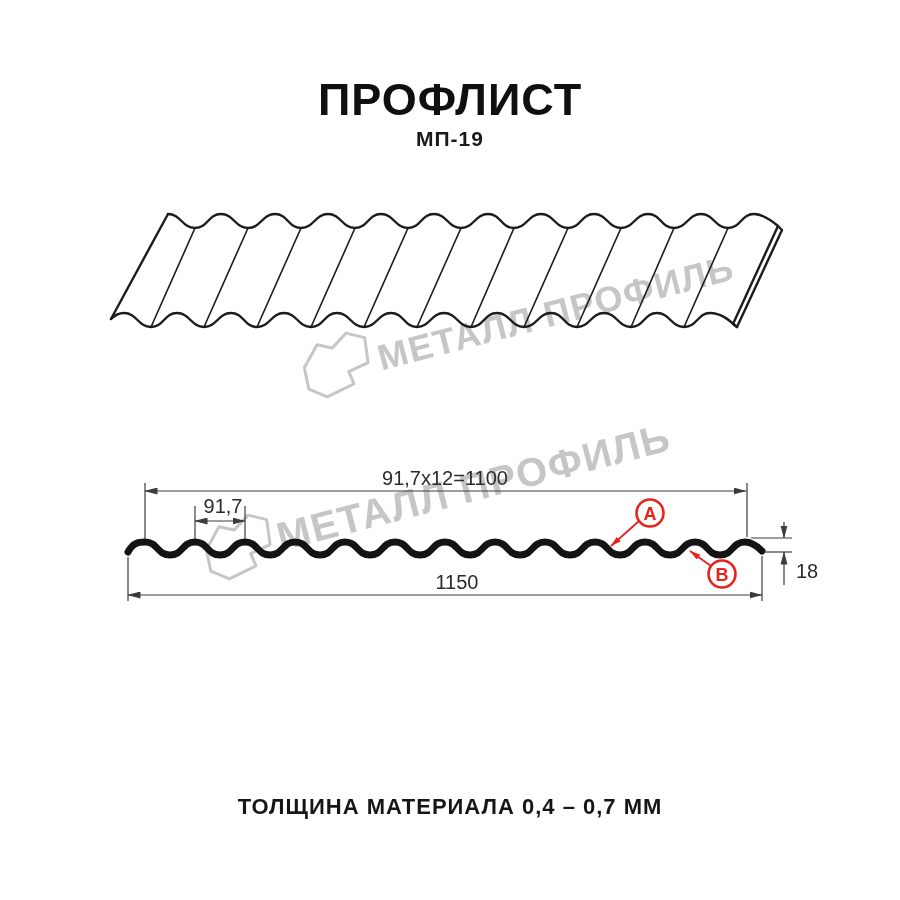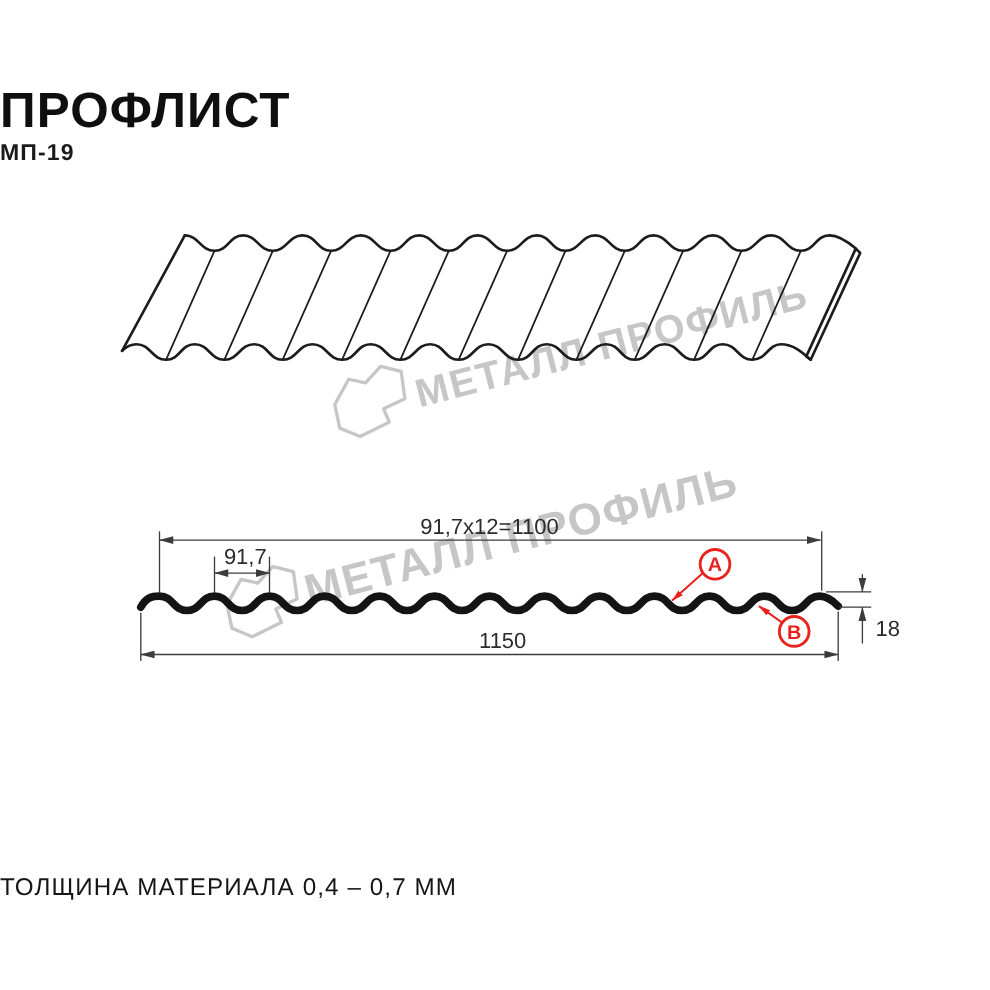--- a/index.html
+++ b/index.html
@@ -1,21 +1,21 @@
 <!DOCTYPE html>
 <html><head>
 <meta charset="utf-8">
 <style>
   html,body{margin:0;padding:0;background:#ffffff;}
   .page{position:relative;width:900px;height:900px;background:#ffffff;overflow:hidden;
         font-family:"Liberation Sans", sans-serif;}
-  .txt{position:absolute;left:0;width:900px;color:#0f0f0f;}
+  .txt{position:absolute;left:0;width:900px;text-align:center;color:#0f0f0f;}
   .title{top:74px;font-size:45px;font-weight:800;letter-spacing:1px;}
   .subtitle{top:127px;font-size:21px;font-weight:600;letter-spacing:1px;color:#1a1a1a;}
-  .footer-note{top:794px;font-size:22px;font-weight:400;letter-spacing:1px;color:#161616;}
+  .footer-note{top:794px;font-size:22px;font-weight:700;letter-spacing:1px;color:#161616;}
   svg.diagram{position:absolute;left:0;top:0;}
   .outline{fill:none;stroke:#1c1c1c;stroke-width:2.4;stroke-linecap:round;stroke-linejoin:round;}
   .rib{fill:none;stroke:#1c1c1c;stroke-width:1.6;stroke-linecap:round;}
   .profile{fill:none;stroke:#141414;stroke-width:7;stroke-linecap:round;stroke-linejoin:round;}
   .dim{stroke:#3c3c3c;stroke-width:1.2;fill:none;}
   .dim-text{font-family:"Liberation Sans",sans-serif;font-size:20px;fill:#2b2b2b;}
   .wm{stroke:#c6c6c6;stroke-width:3;fill:none;stroke-linejoin:round;}
   .wm-text{font-family:"Liberation Sans",sans-serif;font-weight:bold;fill:#c6c6c6;letter-spacing:1.5px;}
   .wm-text.upper{font-size:36px;}
   .wm-text.lower{font-size:40px;}

